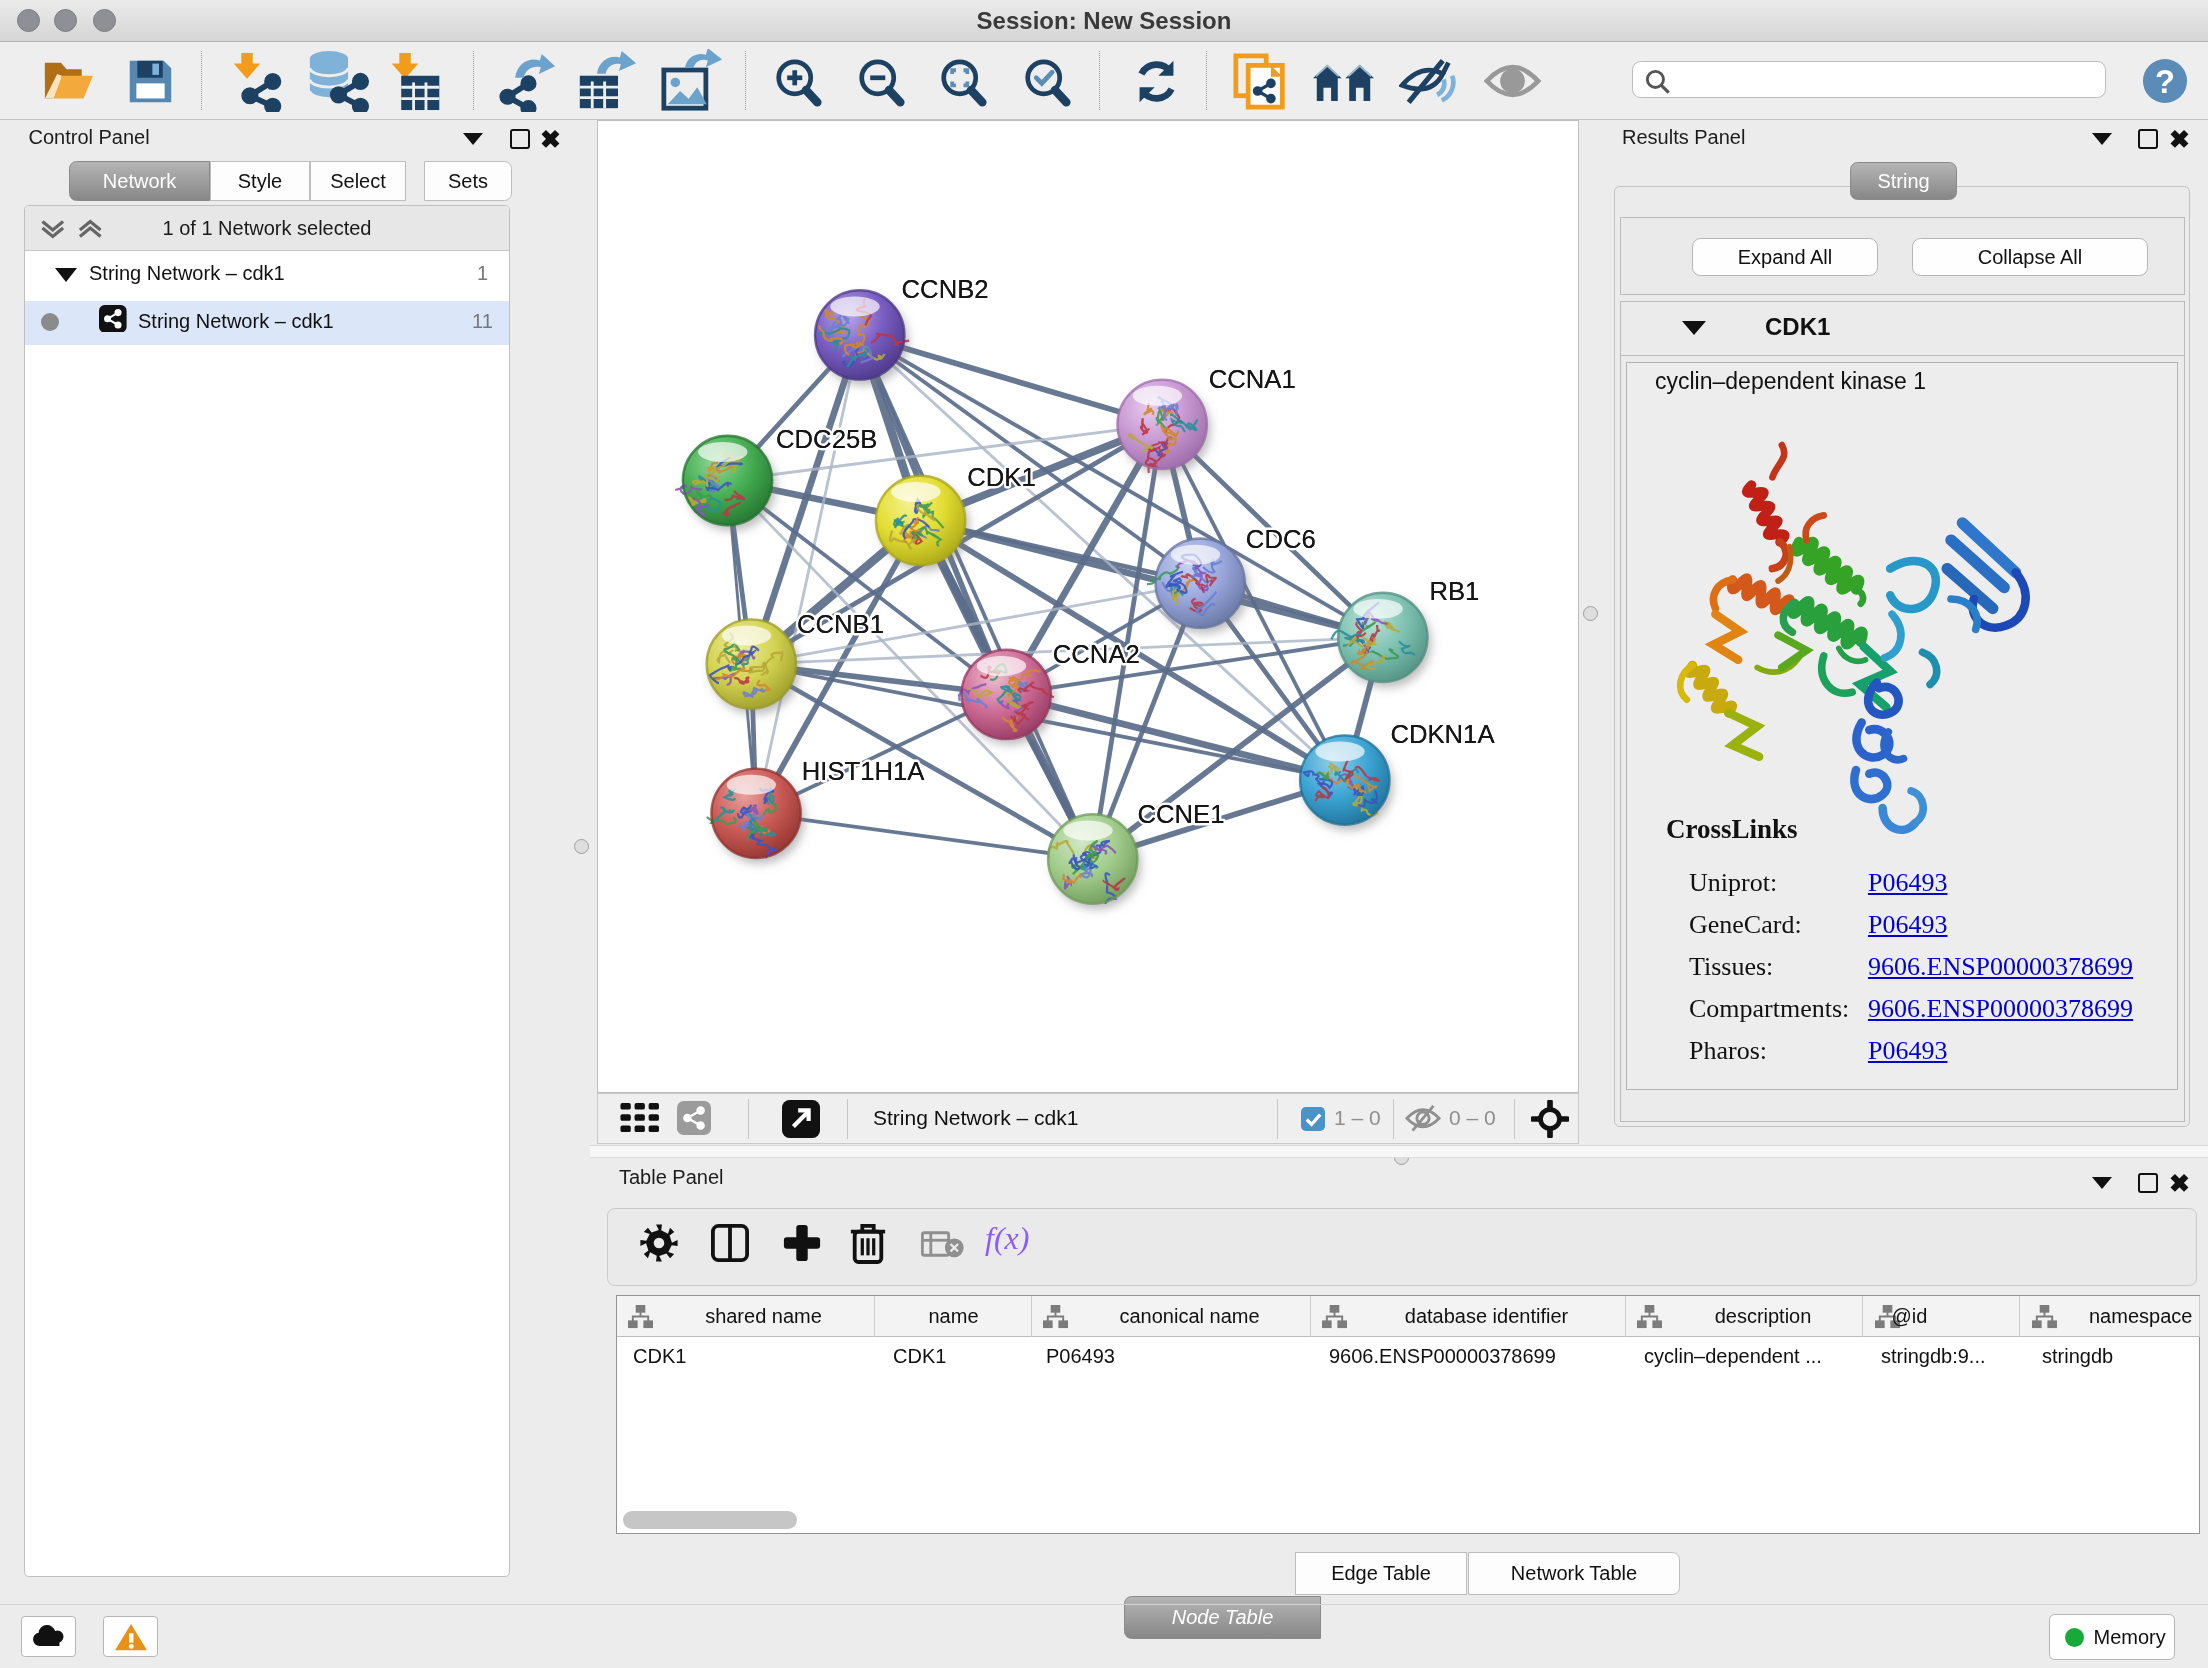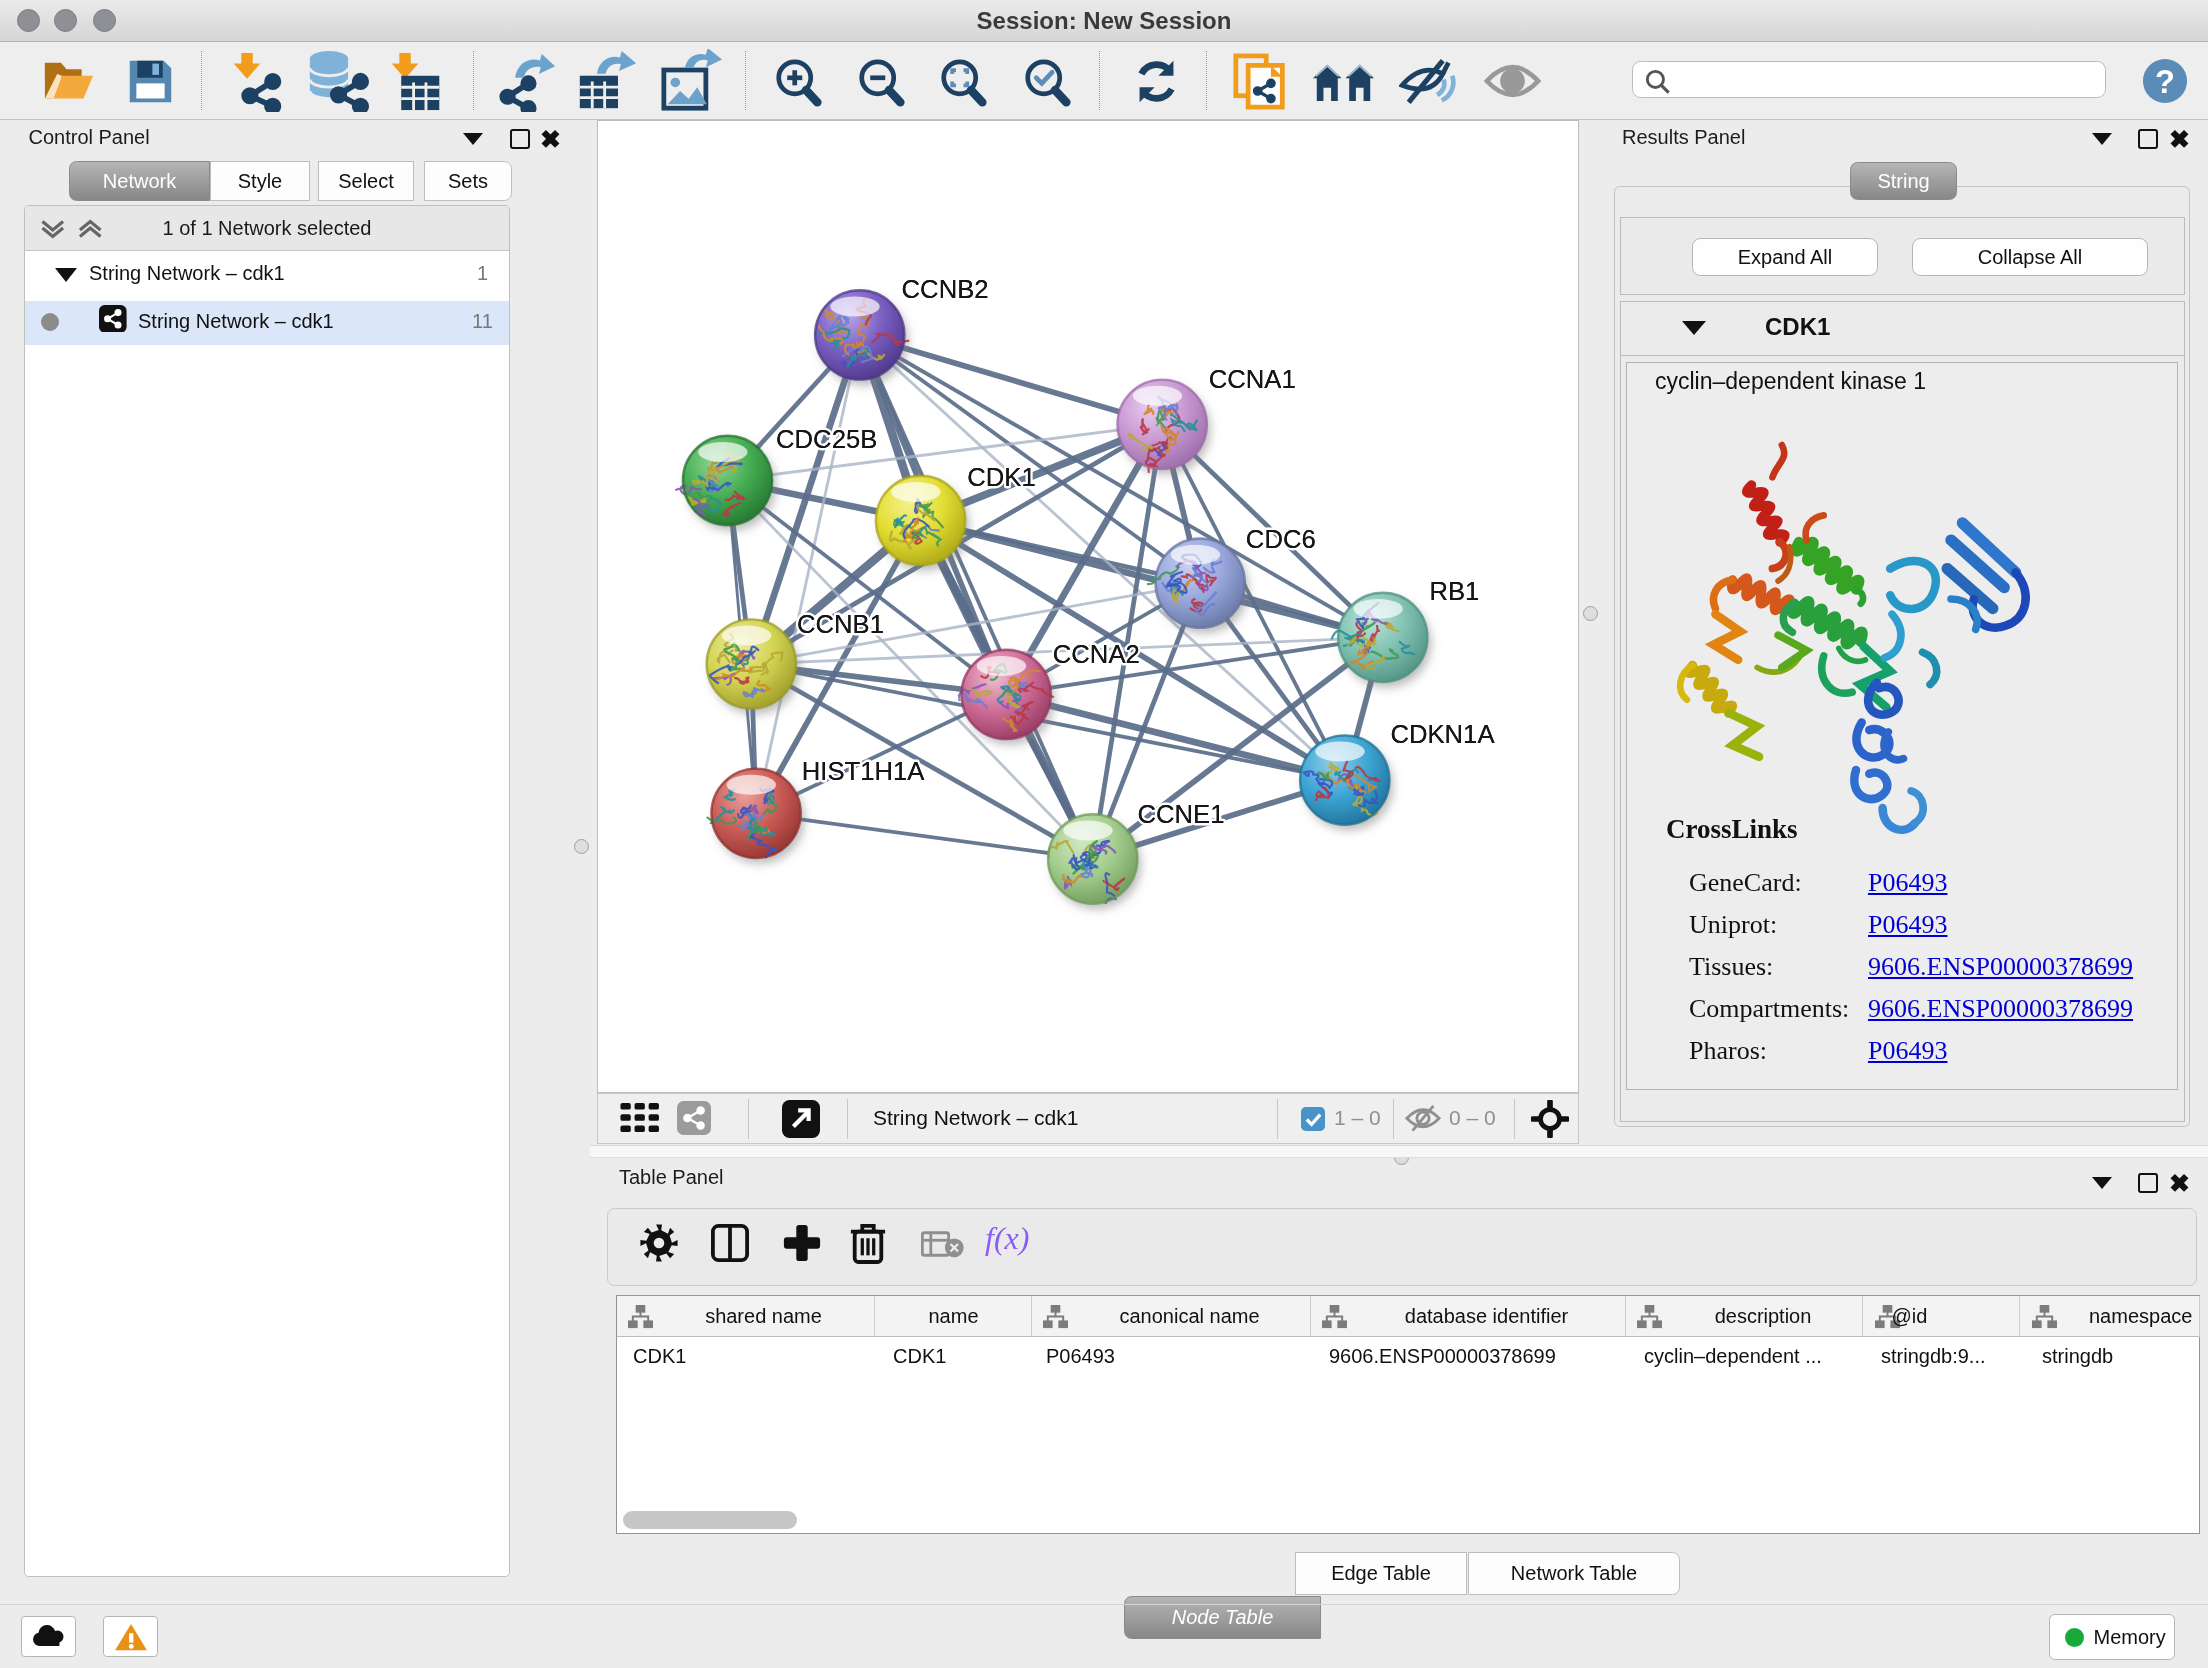--- a/index.html
+++ b/index.html
@@ -207,21 +207,21 @@
 <div class="abs tsep" style="left:1206px;"></div>
 <div class="abs searchbox"></div>
 
 <div class="abs panel-title" style="left:28.5px;top:126px;">Control Panel</div>
 <div class="abs wc-tri" style="left:463px;top:133px;"></div>
 <div class="abs wc-sq" style="left:510px;top:129px;"></div>
 <div class="abs wc-x" style="left:540px;top:129px;">✖</div>
 
 <div class="abs tab sel" style="left:69px;top:161px;width:141px;border-radius:7.6px 0 0 7.6px;">Network</div>
 <div class="abs tab" style="left:210px;top:161px;width:100px;">Style</div>
-<div class="abs tab" style="left:310px;top:161px;width:96px;margin-left:8px;">Select</div>
+<div class="abs tab" style="left:310px;top:161px;width:96px;">Select</div>
 <div class="abs tab" style="left:424px;top:161px;width:88px;border-radius:0 7.6px 7.6px 0;">Sets</div>
 
 <div class="abs" style="left:24px;top:205px;width:486px;height:1372px;border:1px solid #bfbfbf;border-radius:4.8px;background:#ffffff;overflow:hidden;">
   <div style="height:45px;background:#e7e7e7;border-bottom:1px solid #c6c6c6;position:relative;">
     <svg class="abs" style="left:11.4px;top:7.6px;" width="86" height="30" viewBox="0 0 90 32">
       <g stroke="#666" stroke-width="3.5" fill="none">
         <path d="M6,8 l11,9 l11,-9"></path>
           <path d="M6,15 l11,9 l11,-9"></path>
         <path d="M46,17 l11,-9 l11,9"></path>
           <path d="M46,24 l11,-9 l11,9"></path>
@@ -736,22 +736,22 @@
 <path d="M196,92 c-14,2 -22,14 -18,26" stroke="#cb4a18" stroke-width="7"></path>
 <path d="M148,218 l30,16 l-26,18" stroke="#5aa81e" stroke-width="8"></path>
 <path d="M300,236 c16,6 20,24 8,34" stroke="#1f8fb0" stroke-width="8"></path>
 <path d="M330,180 c20,0 32,16 26,32" stroke="#2a80c8" stroke-width="8"></path>
 <path d="M264,320 c-12,18 2,34 16,28" stroke="#2c66c8" stroke-width="8"></path>
 </g>
   </svg>
 
 <div class="abs" style="left:1666px;top:814px;font-size:27px;font-weight:bold;color:#111;font-family:'Liberation Serif',serif;">CrossLinks</div>
 <div class="abs" style="left:1689px;top:862px;width:476px;font-size:26px;color:#111;font-family:'Liberation Serif',serif;line-height:42px;">
-  <div>GeneCard:</div>
-    <div>Uniprot:</div>
+  <div>Uniprot:</div>
+    <div>GeneCard:</div>
     <div>Tissues:</div>
     <div>Compartments:</div>
     <div>Pharos:</div>
 </div>
 <div class="abs" style="left:1868px;top:862px;width:342px;font-size:26px;font-family:'Liberation Serif',serif;line-height:42px;">
   <div><a class="lnk">P06493</a></div>
     <div><a class="lnk">P06493</a></div>
     <div><a class="lnk">9606.ENSP00000378699</a></div>
     <div><a class="lnk">9606.ENSP00000378699</a></div>
     <div><a class="lnk">P06493</a></div>

